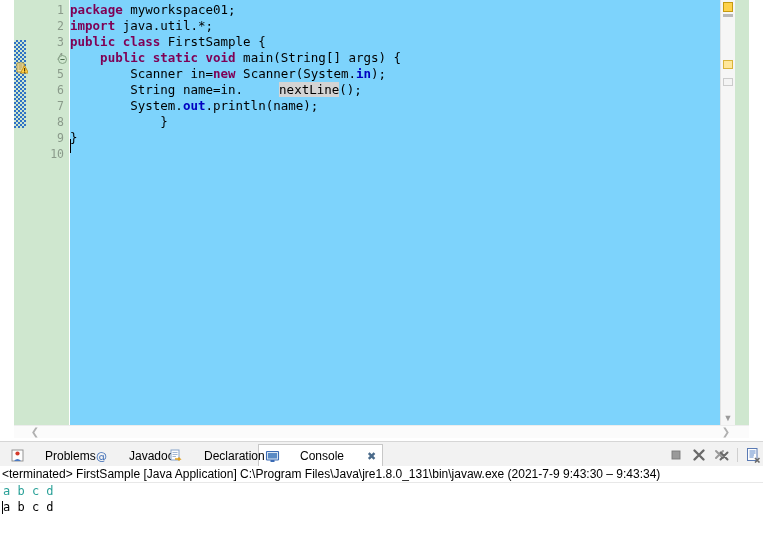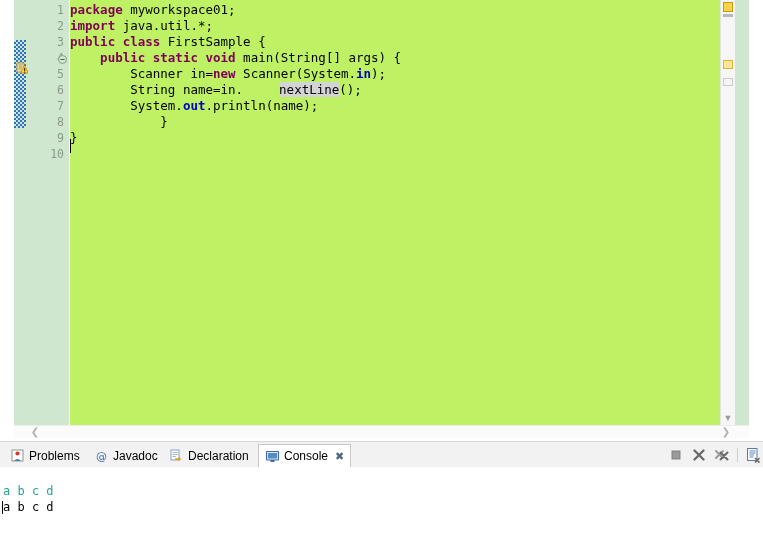--- a/index.html
+++ b/index.html
@@ -40,21 +40,21 @@
     font-size:11.5px;color:#8a9a8a;line-height:16px;height:16px;
   }
   .fold{
     position:absolute;left:44px;width:9px;height:9px;
   }
   .sep-line{
     position:absolute;left:55px;top:0;width:1px;height:425px;background:#ffffff;
   }
   .code{
     position:absolute;left:56px;top:0;right:24px;height:425px;
-    background:#bef264;overflow:hidden;
+    background:#7dd3fc;overflow:hidden;
   }
   .cl{
     position:absolute;left:0;height:16px;line-height:16px;white-space:pre;
     font-family:"DejaVu Sans Mono","Liberation Mono",monospace;font-size:12.5px;
     color:#000;
   }
   .curline{
     position:absolute;left:56px;right:24px;height:16px;background:#e4edf7;
   }
   .kw{color:#7f0055;font-weight:bold;}
@@ -85,21 +85,21 @@
   
   .bottom{
     position:absolute;left:0;top:441px;width:763px;height:109px;background:#fff;
   }
   .tabbar{
     position:absolute;left:0;top:0;width:763px;height:25px;
     background:#f2f2f2;border-top:1px solid #d6d6d6;
   }
   .tab{
     position:absolute;top:2px;height:23px;display:flex;align-items:center;
-    gap:4px;padding:0 6px;font-size:12px;color:#000;box-sizing:border-box;
+    gap:20px;padding:0 6px;font-size:12px;color:#000;box-sizing:border-box;
   }
   .tab.active{
     background:#ffffff;border-top:1px solid #c8c8c8;
     border-left:1px solid #c8c8c8;border-right:1px solid #c8c8c8;
   }
   .tab .tlabel{white-space:nowrap;}
   .tabicon{width:15px;height:15px;display:inline-block;flex:none;}
   .closeX{
     font-size:11px;color:#4a6a8a;margin-left:3px;
     font-family:"DejaVu Sans",sans-serif;
@@ -267,20 +267,21 @@
         <span class="tbtn">
           <svg width="16" height="16" viewBox="0 0 16 16">
             <rect x="2.5" y="1.5" width="9.5" height="12" fill="#fdfdfd" stroke="#5a7ab4" stroke-width="1"></rect>
             <path d="M4.5 4 h6 M4.5 6 h6 M4.5 8 h4.5 M4.5 10 h4" stroke="#4a7ac4" stroke-width="0.9"></path>
             <path d="M10 11 L14.5 15.5 M14.5 11 L10 15.5" stroke="#6a6a6a" stroke-width="1.6"></path>
           </svg>
         </span>
       </div>
     </div>
 
+    <div class="statusline">&lt;terminated&gt; FirstSample [Java Application] C:\Program Files\Java\jre1.8.0_131\bin\javaw.exe  (2021-7-9 9:43:30 – 9:43:34)</div>
 
     <div class="consoletext">
       <div class="coline co-in" style="top:0px">a b c d</div>
       <div class="coline co-out" style="top:16px">a b c d</div>
       <div class="cocaret" style="left:2px;top:18px"></div>
     </div>
   </div>
 
 </div>
 

